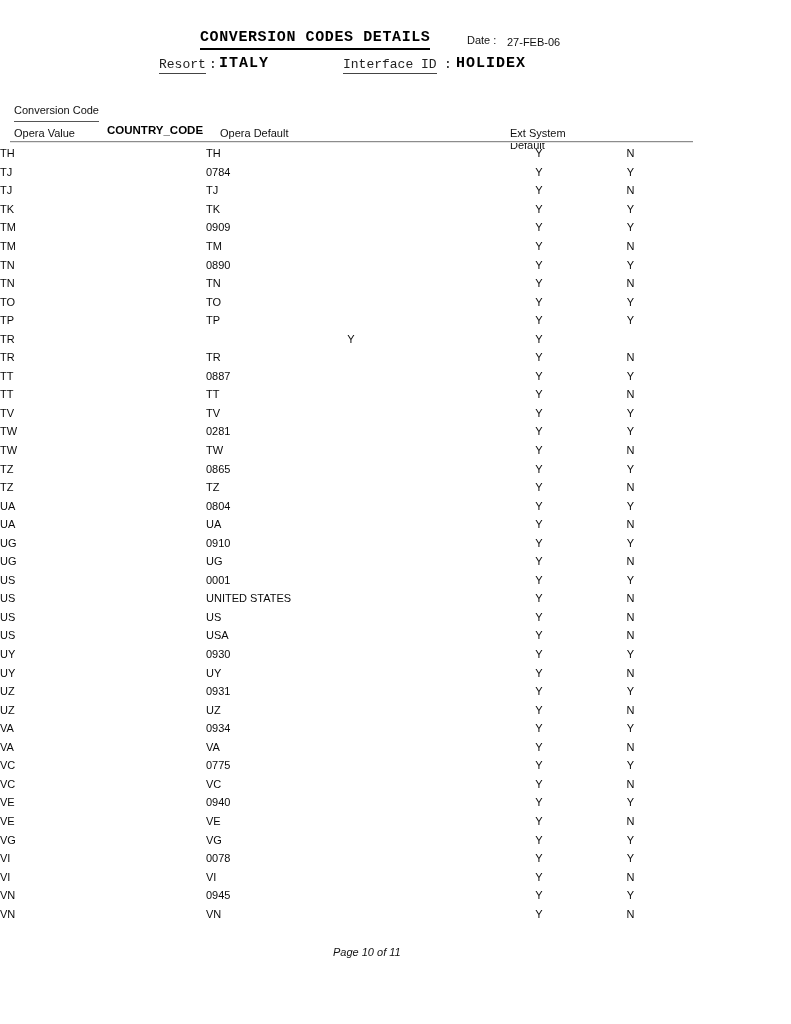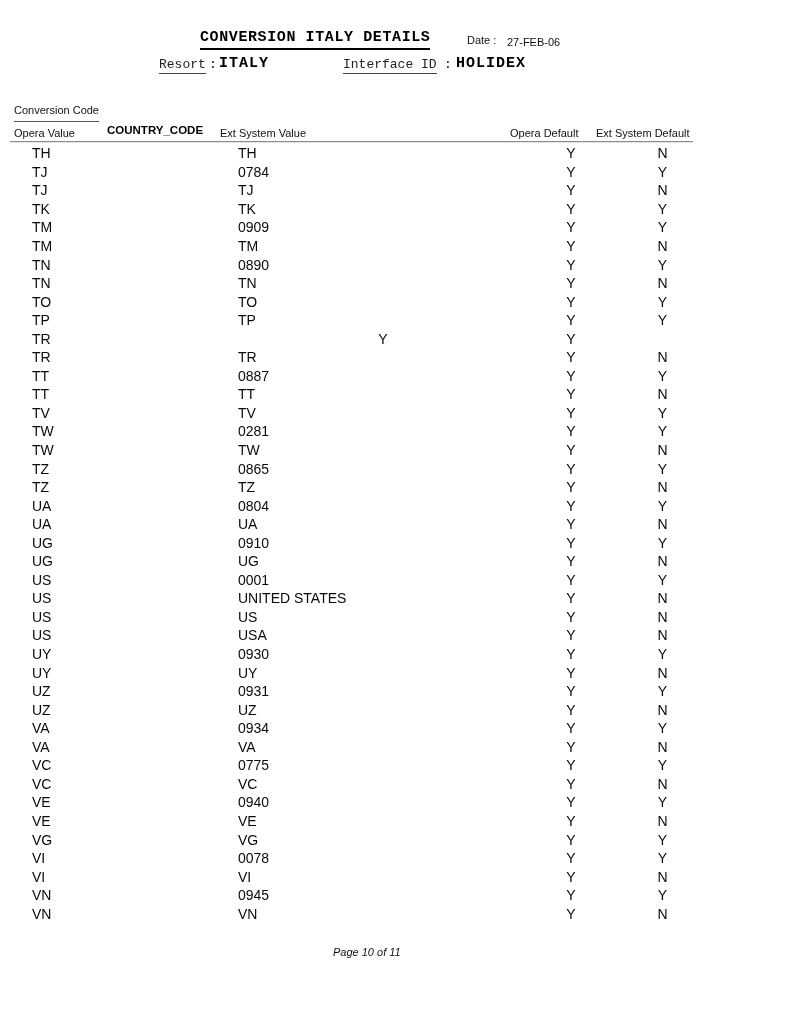--- a/index.html
+++ b/index.html
@@ -76,56 +76,55 @@
   .thead .c2, .thead .c3 { text-align:left; }
   .header-rule {
     position:absolute; left:10px; top:141px; width:683px; height:2px;
     border-top:1px solid #8c8c8c; border-bottom:1px solid #e4e4e4;
   }
   .tbody {
     position:absolute; left:0; top:144px; width:707px;
   }
   .trow {
     display:grid; grid-template-columns:206px 290px 86px 97px;
-    padding-left:32px; height:18.55px;
-    font-size:14px; color:#0a0a0a; align-items:center;
+    padding-left:0; height:18.55px;
+    font-size:11px; color:#0a0a0a; align-items:center;
   }
   .tcell { white-space:nowrap; }
   .tcell.c2, .tcell.c3 { text-align:center; }
 
   
   .page-footer {
     position:absolute; left:333px; top:946px;
     font-size:11px; font-style:italic; color:#111;
     white-space:nowrap;
   }
 </style>
 </head>
 <body>
 
 <div class="page">
 
-  <div class="report-title">CONVERSION ITALY DETAILS</div>
+  <div class="report-title">CONVERSION CODES DETAILS</div>
   <div class="date-label">Date :</div>
   <div class="date-value">27-FEB-06</div>
 
   <div class="mono-label" id="resort-label">Resort</div>
   <div class="mono-sep" id="resort-sep">:</div>
   <div class="mono-value" id="resort-value">ITALY</div>
 
   <div class="mono-label" id="interface-label">Interface ID</div>
   <div class="mono-sep" id="interface-sep">:</div>
   <div class="mono-value" id="interface-value">HOLIDEX</div>
 
   <div class="conv-label">Conversion Code</div>
   <div class="conv-value">COUNTRY_CODE</div>
 
   <div class="thead">
     <div class="c0">Opera Value</div>
-    <div class="c1">Ext System Value</div>
     <div class="c2">Opera Default</div>
     <div class="c3">Ext System Default</div>
   </div>
   <div class="header-rule"></div>
 
   <div class="tbody">
       <div class="trow">
         <div class="tcell c0">TH</div>
         <div class="tcell c1">TH</div>
         <div class="tcell c2">Y</div>

